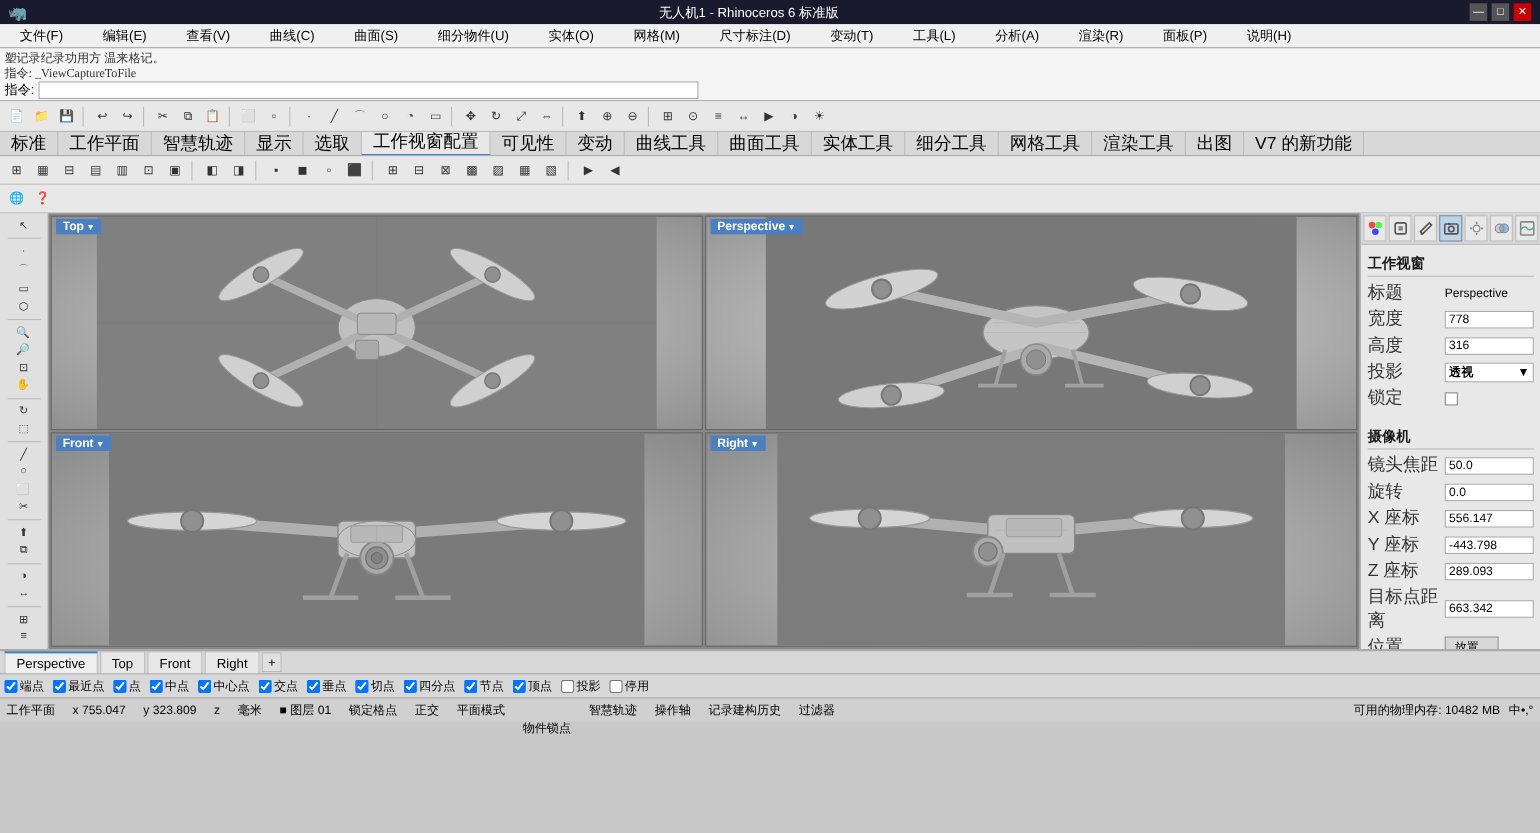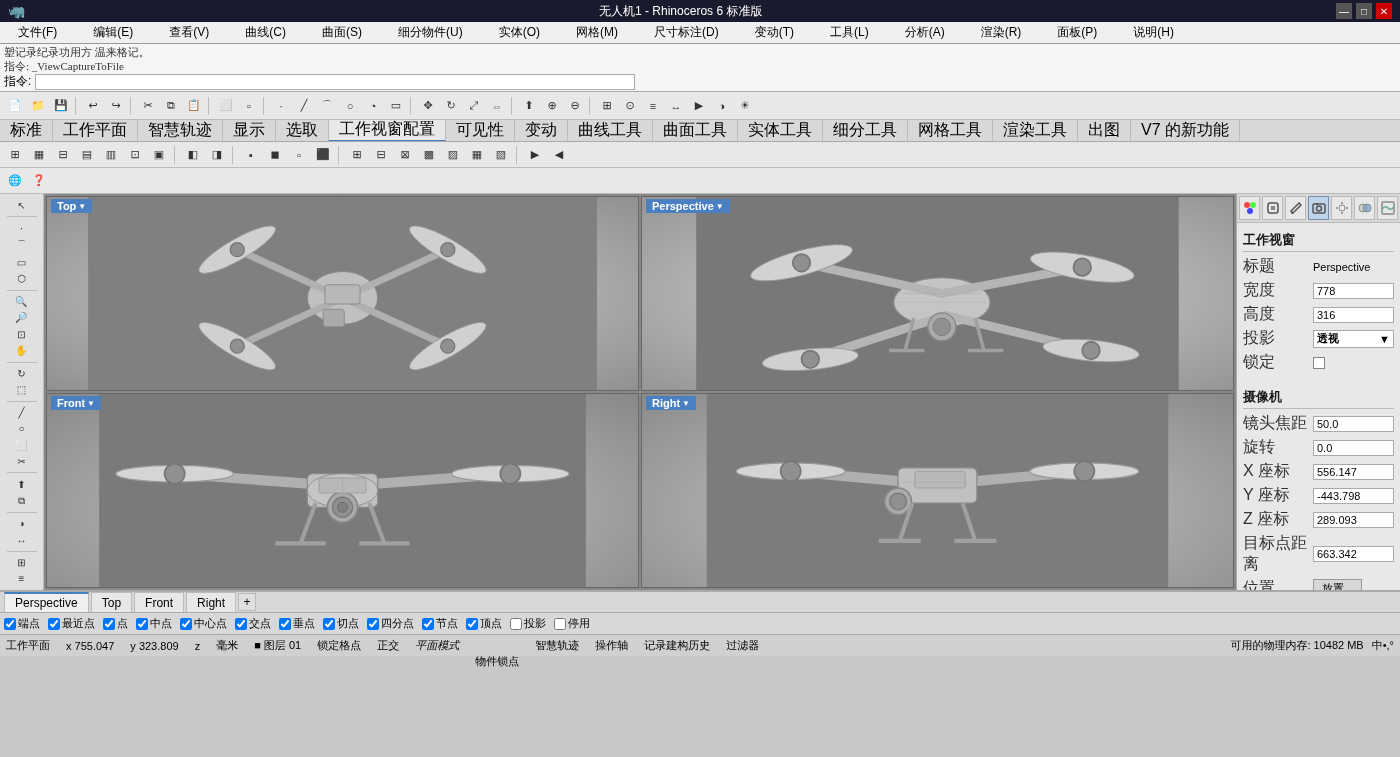--- a/index.html
+++ b/index.html
@@ -747,21 +747,21 @@
 
 <div id="status-bar">
   <span class="sb-item">工作平面</span>
   <span class="sb-item">x 755.047</span>
   <span class="sb-item">y 323.809</span>
   <span class="sb-item">z</span>
   <span class="sb-item">毫米</span>
   <span class="sb-item">■ 图层 01</span>
   <span class="sb-item" style="cursor:pointer;">锁定格点</span>
   <span class="sb-item" style="cursor:pointer;">正交</span>
-  <span class="sb-item" style="cursor:pointer;font-style:italic;">平面模式</span>
+  <span class="sb-item" style="cursor:pointer;">平面模式</span>
   <span class="sb-item" style="cursor:pointer;margin-top:32px;">物件锁点</span>
   <span class="sb-item" style="cursor:pointer;">智慧轨迹</span>
   <span class="sb-item" style="cursor:pointer;">操作轴</span>
   <span class="sb-item" style="cursor:pointer;">记录建构历史</span>
   <span class="sb-item" style="cursor:pointer;">过滤器</span>
   <div class="sb-right">
     <span class="sb-item">可用的物理内存: 10482 MB</span>
     <span class="sb-item">中•,°</span>
   </div>
 </div>

